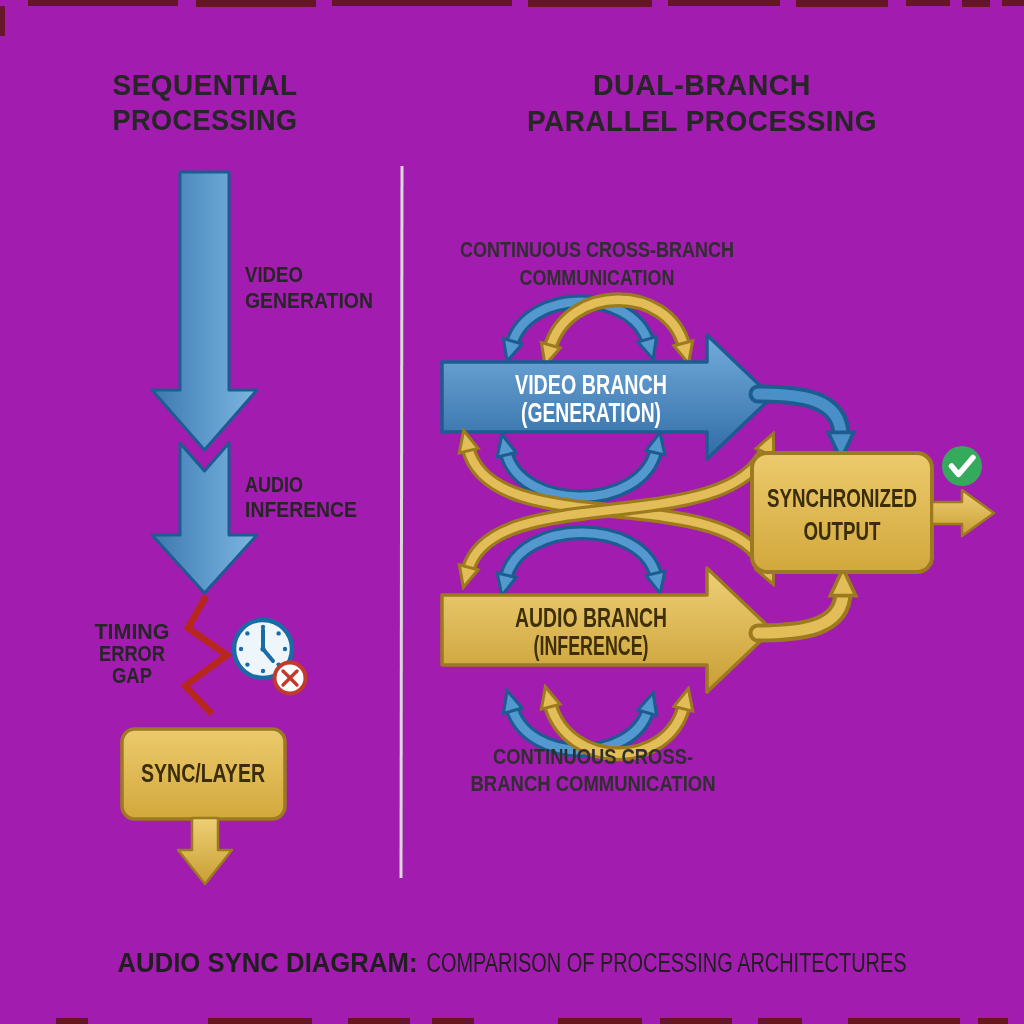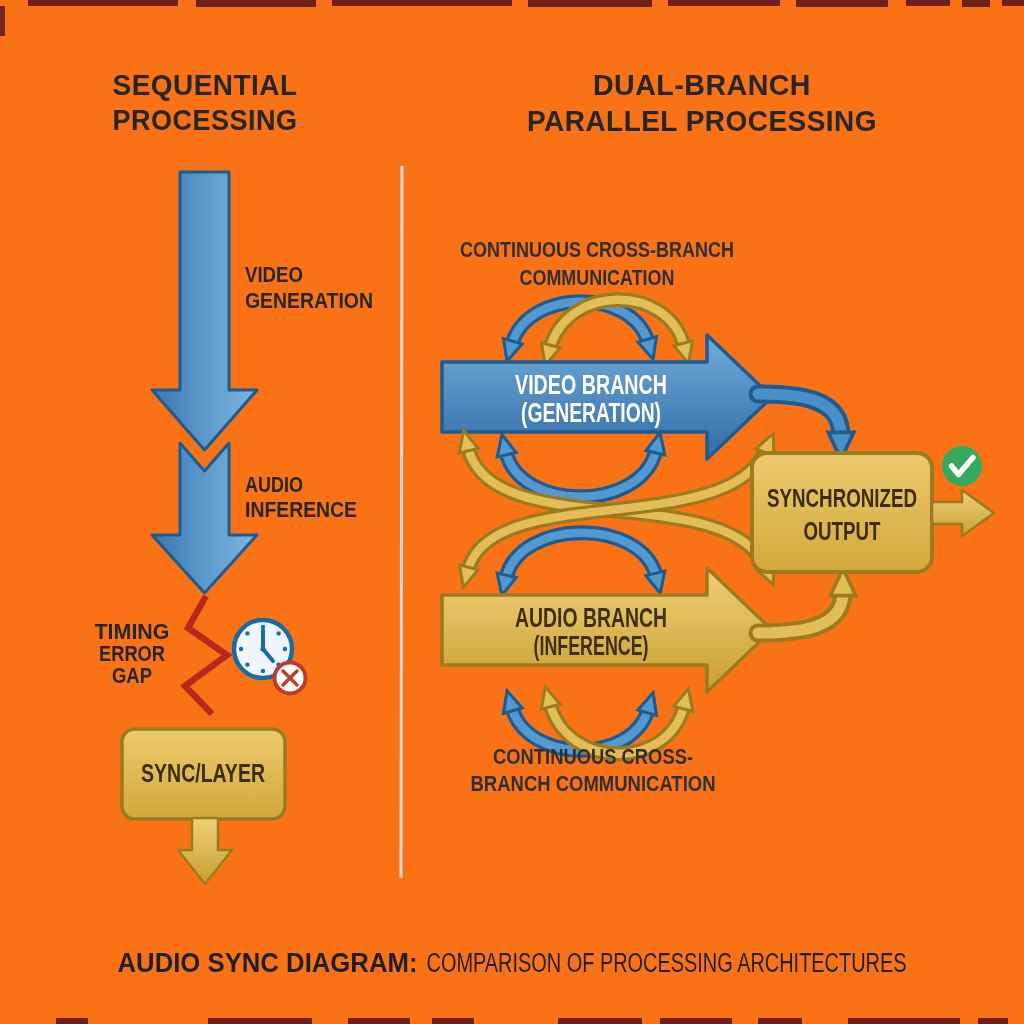--- a/index.html
+++ b/index.html
@@ -1,16 +1,16 @@
 <!DOCTYPE html>
 <html><head>
 <meta charset="utf-8">
 <style>
   html,body{margin:0;padding:0;background:#ffffff;}
-  .stage{position:relative;width:1024px;height:1024px;background:#f97316;overflow:hidden;}
+  .stage{position:relative;width:1024px;height:1024px;background:#a21caf;overflow:hidden;}
   svg{position:absolute;left:0;top:0;}
   text{font-family:"Liberation Sans","DejaVu Sans",sans-serif;fill:#262626;}
   .t-title{font-size:30px;font-weight:bold;letter-spacing:.5px;}
   .t-label{font-size:22px;font-weight:bold;}
   .t-box{font-size:26px;font-weight:bold;fill:#3b2d07;}
   .t-branch{font-size:27px;font-weight:bold;}
   .t-branch-white{fill:#ffffff;}
   .t-branch-dark{fill:#3f2f08;}
   .t-comm{font-size:21.5px;font-weight:bold;fill:#2f2f2f;}
   .t-out{font-size:25px;font-weight:bold;fill:#3b2d07;}

